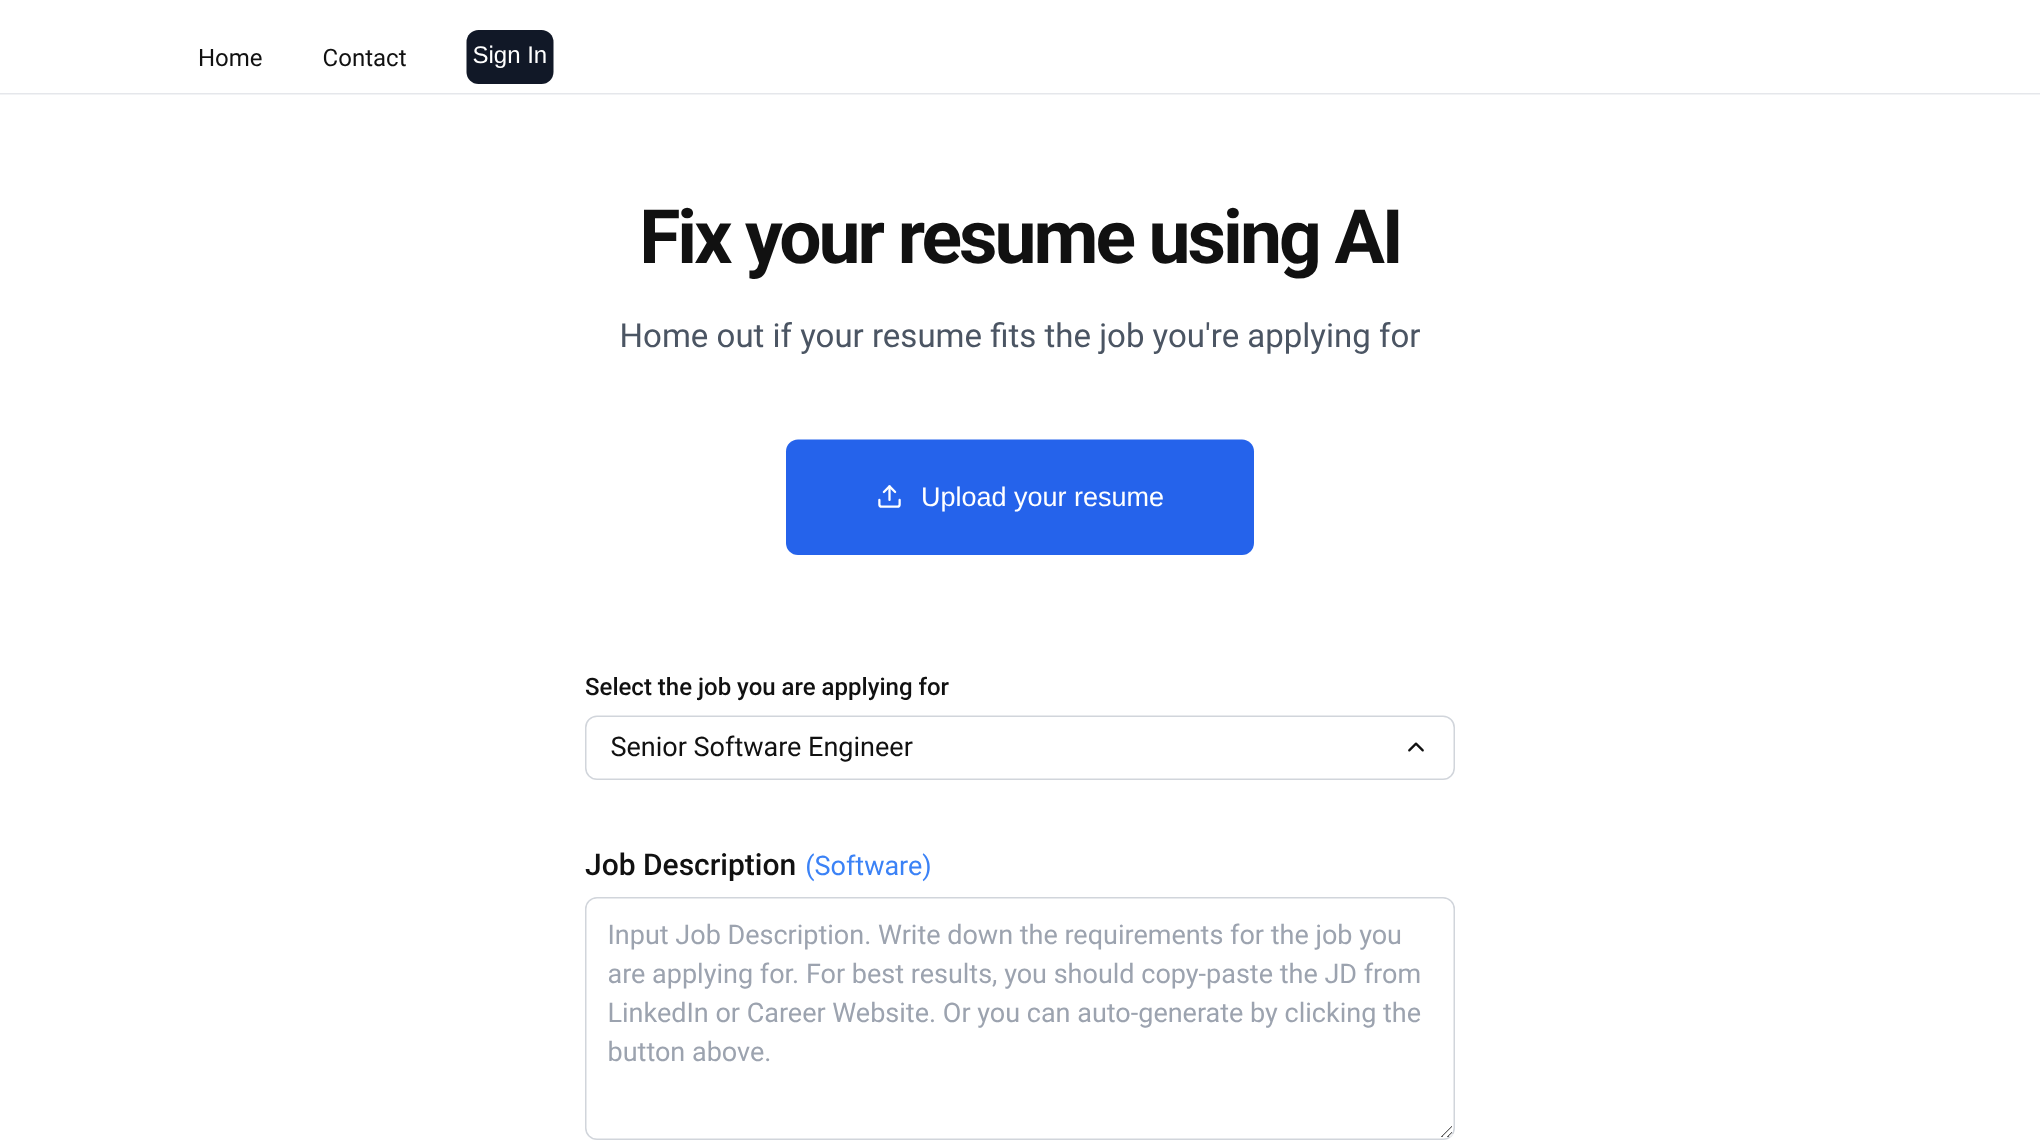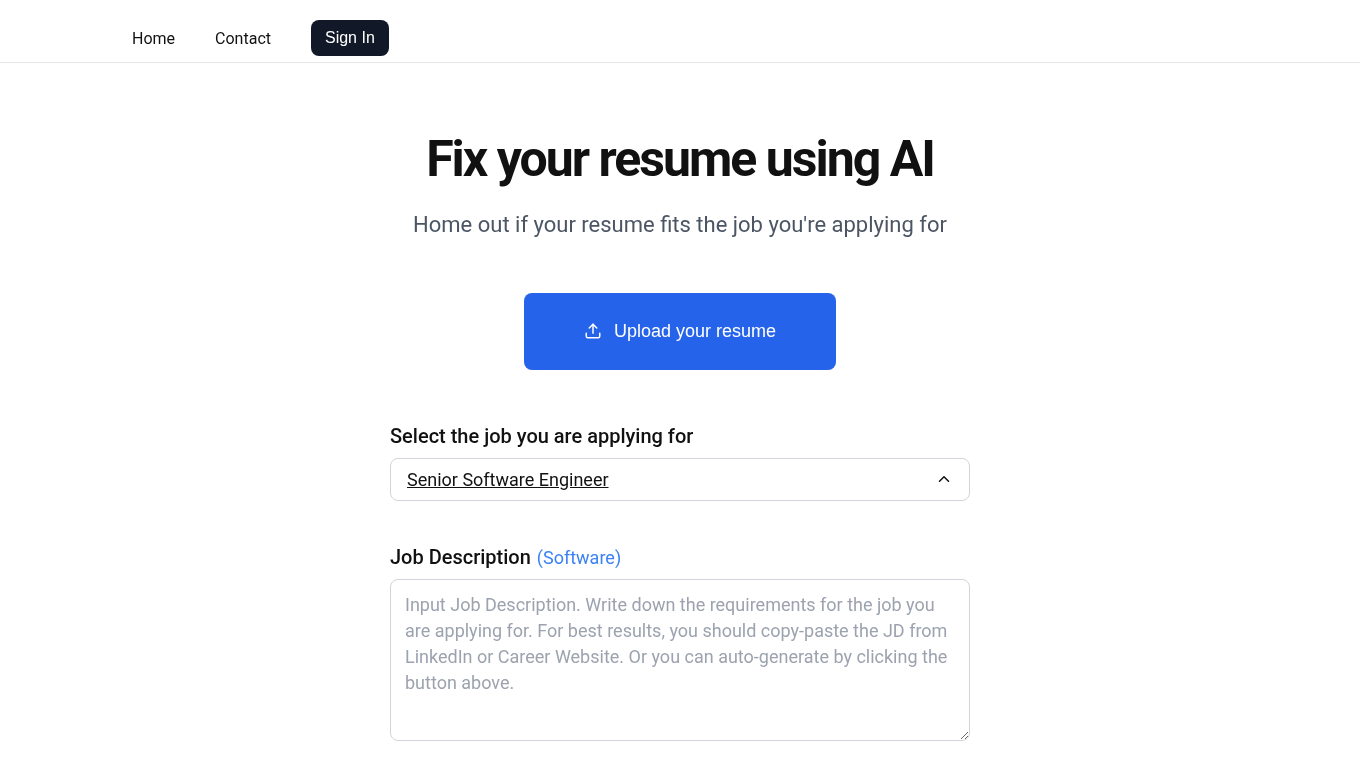--- a/index.html
+++ b/index.html
@@ -35,21 +35,21 @@
     .nav-link {
       font-size: 16px;
       color: #111111;
       cursor: pointer;
     }
     .signin-btn {
       background: #111827;
       color: #ffffff;
       border: none;
       border-radius: 8px;
-      padding: 9px 14px;
+      padding: 9px 4px;
       font-size: 16px;
       cursor: pointer;
     }
     .main {
       display: flex;
       flex-direction: column;
       align-items: center;
       padding-top: 70px;
     }
     .hero-title {
@@ -79,36 +79,36 @@
       text-align: center;
     }
     .upload-icon svg {
       display: block;
     }
     .form-area {
       width: 580px;
       margin-top: 54px;
     }
     .form-label {
-      font-size: 20px;
+      font-size: 16px;
       font-weight: 500;
       margin-bottom: 10px;
+      margin-top: 24px;
     }
     .select-box {
       position: relative;
       border: 1px solid #d1d5db;
       border-radius: 8px;
       padding: 10px 16px;
       font-size: 18px;
       display: flex;
       align-items: center;
       justify-content: space-between;
       cursor: pointer;
       margin-bottom: 44px;
-      text-decoration: underline;
     }
     .chevron-icon svg {
       display: block;
     }
     .jd-label-row {
       display: flex;
       align-items: baseline;
       gap: 6px;
       margin-bottom: 10px;
     }

